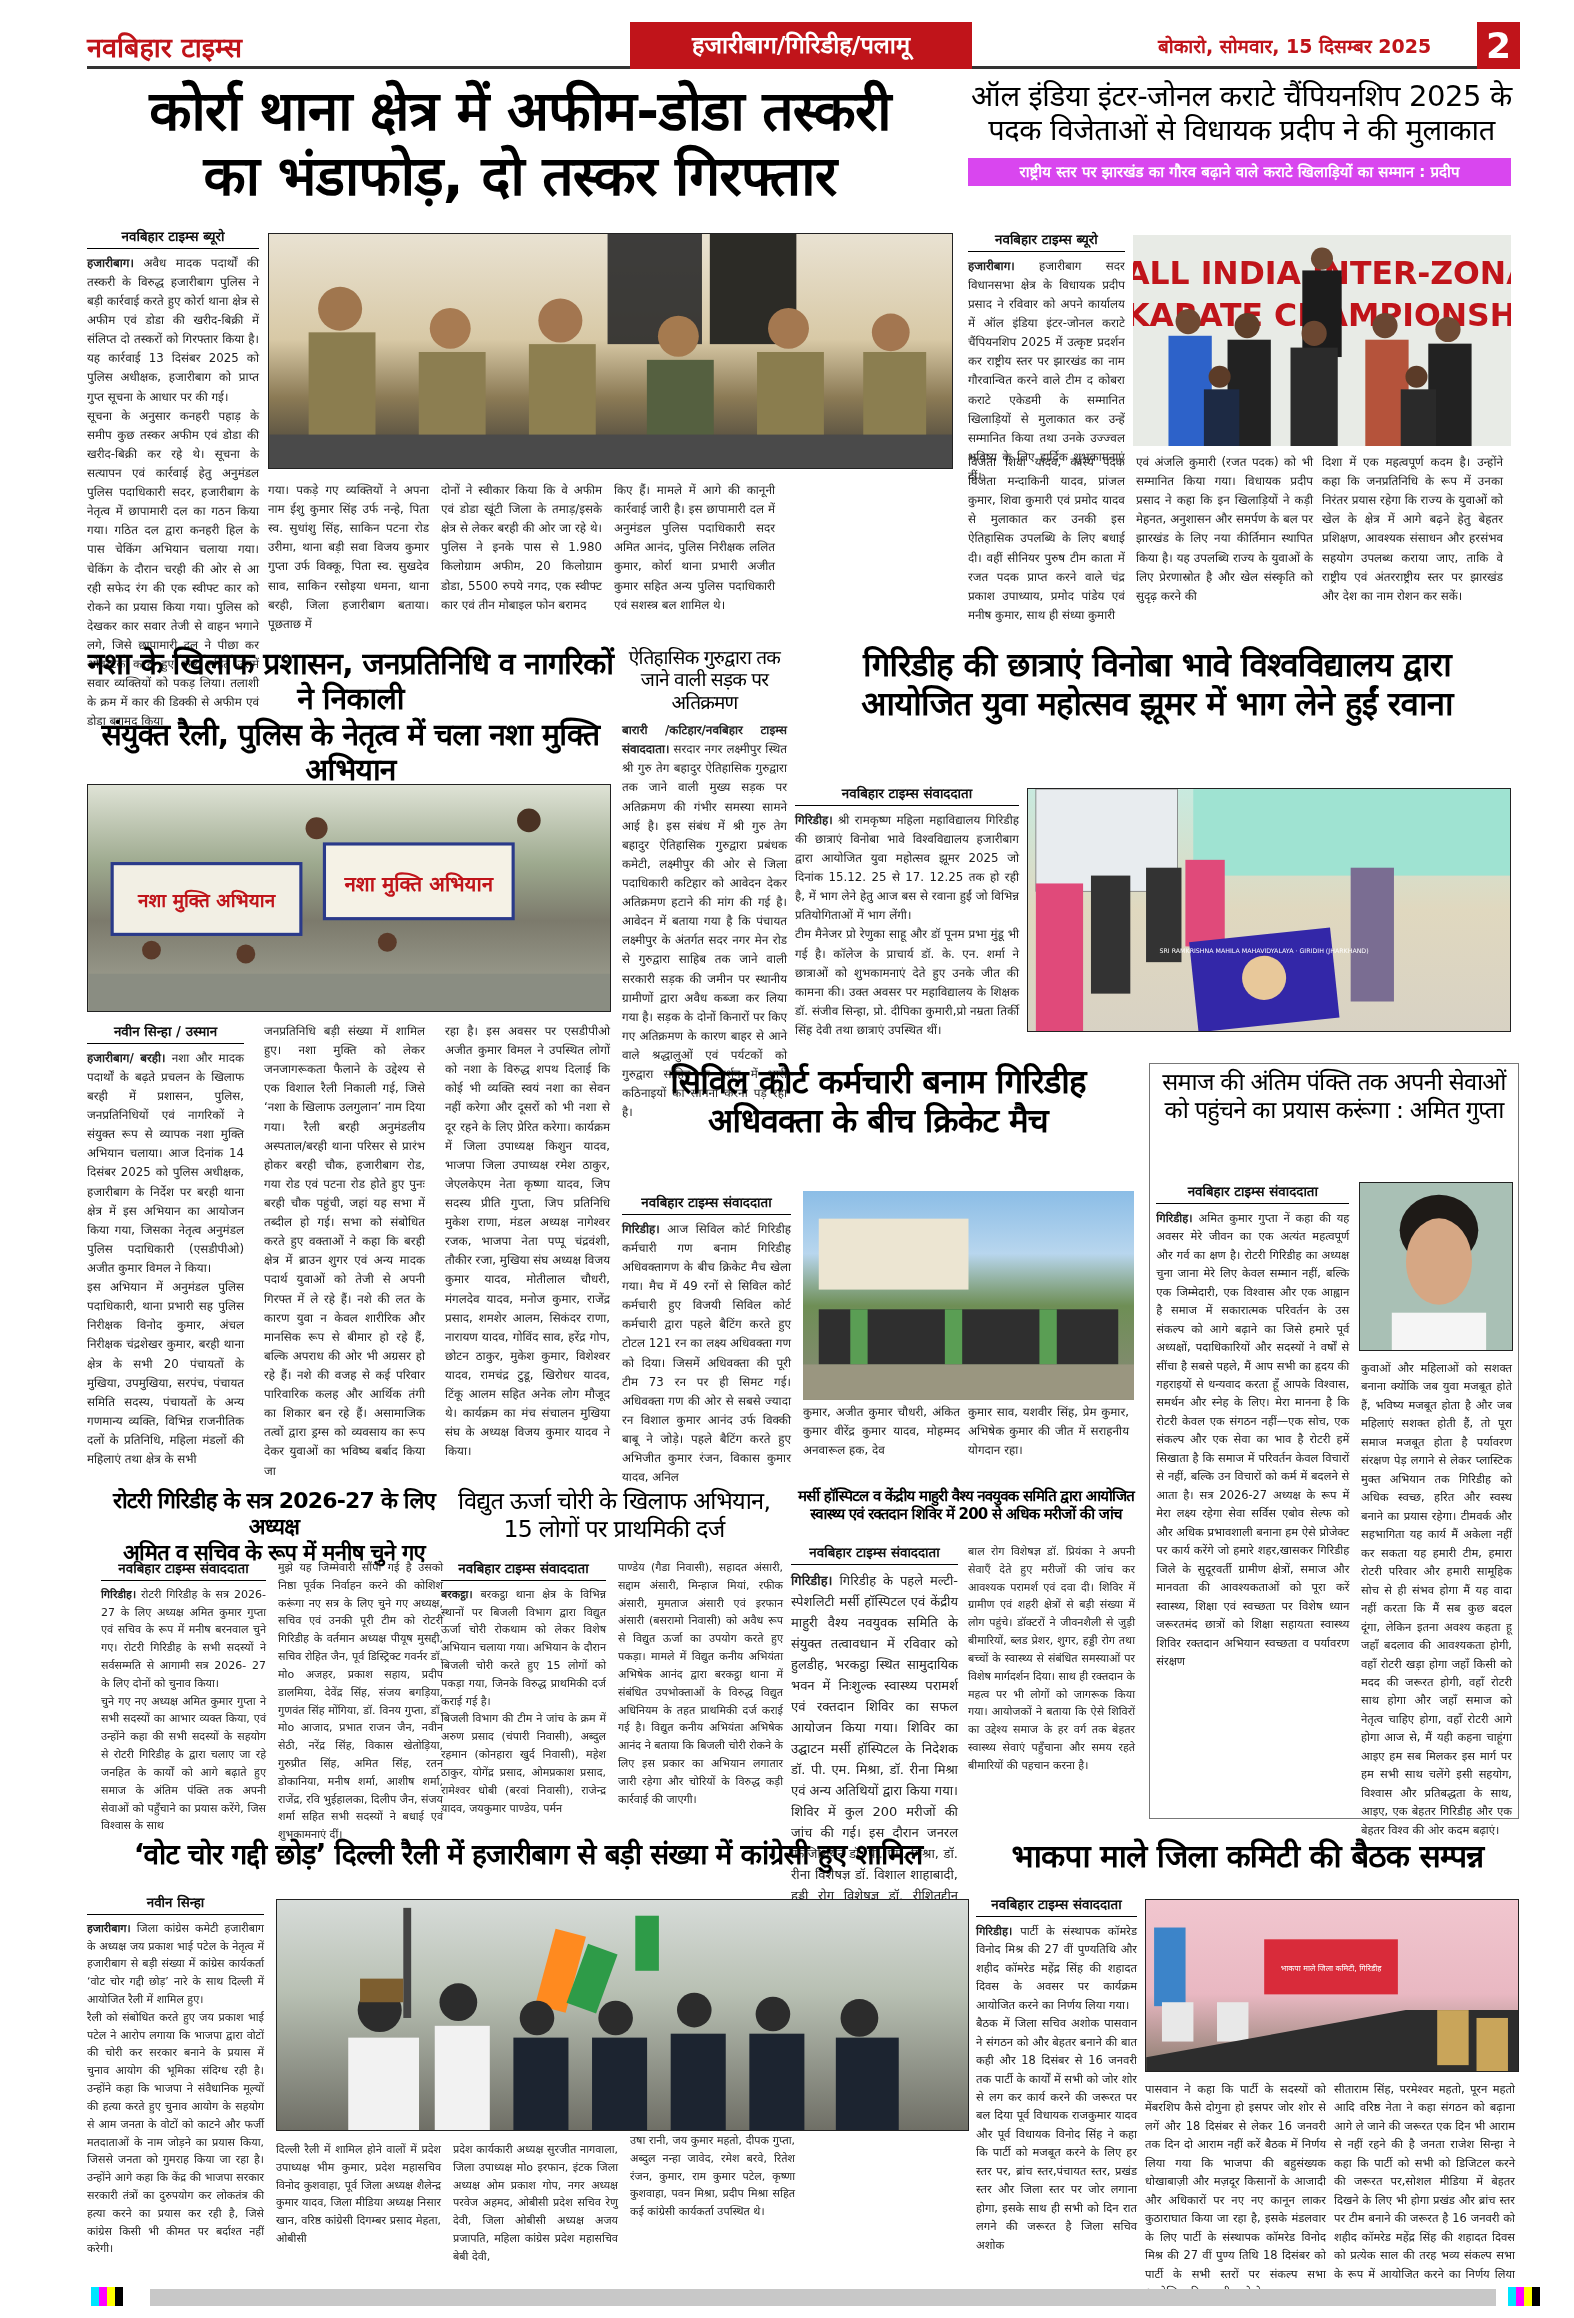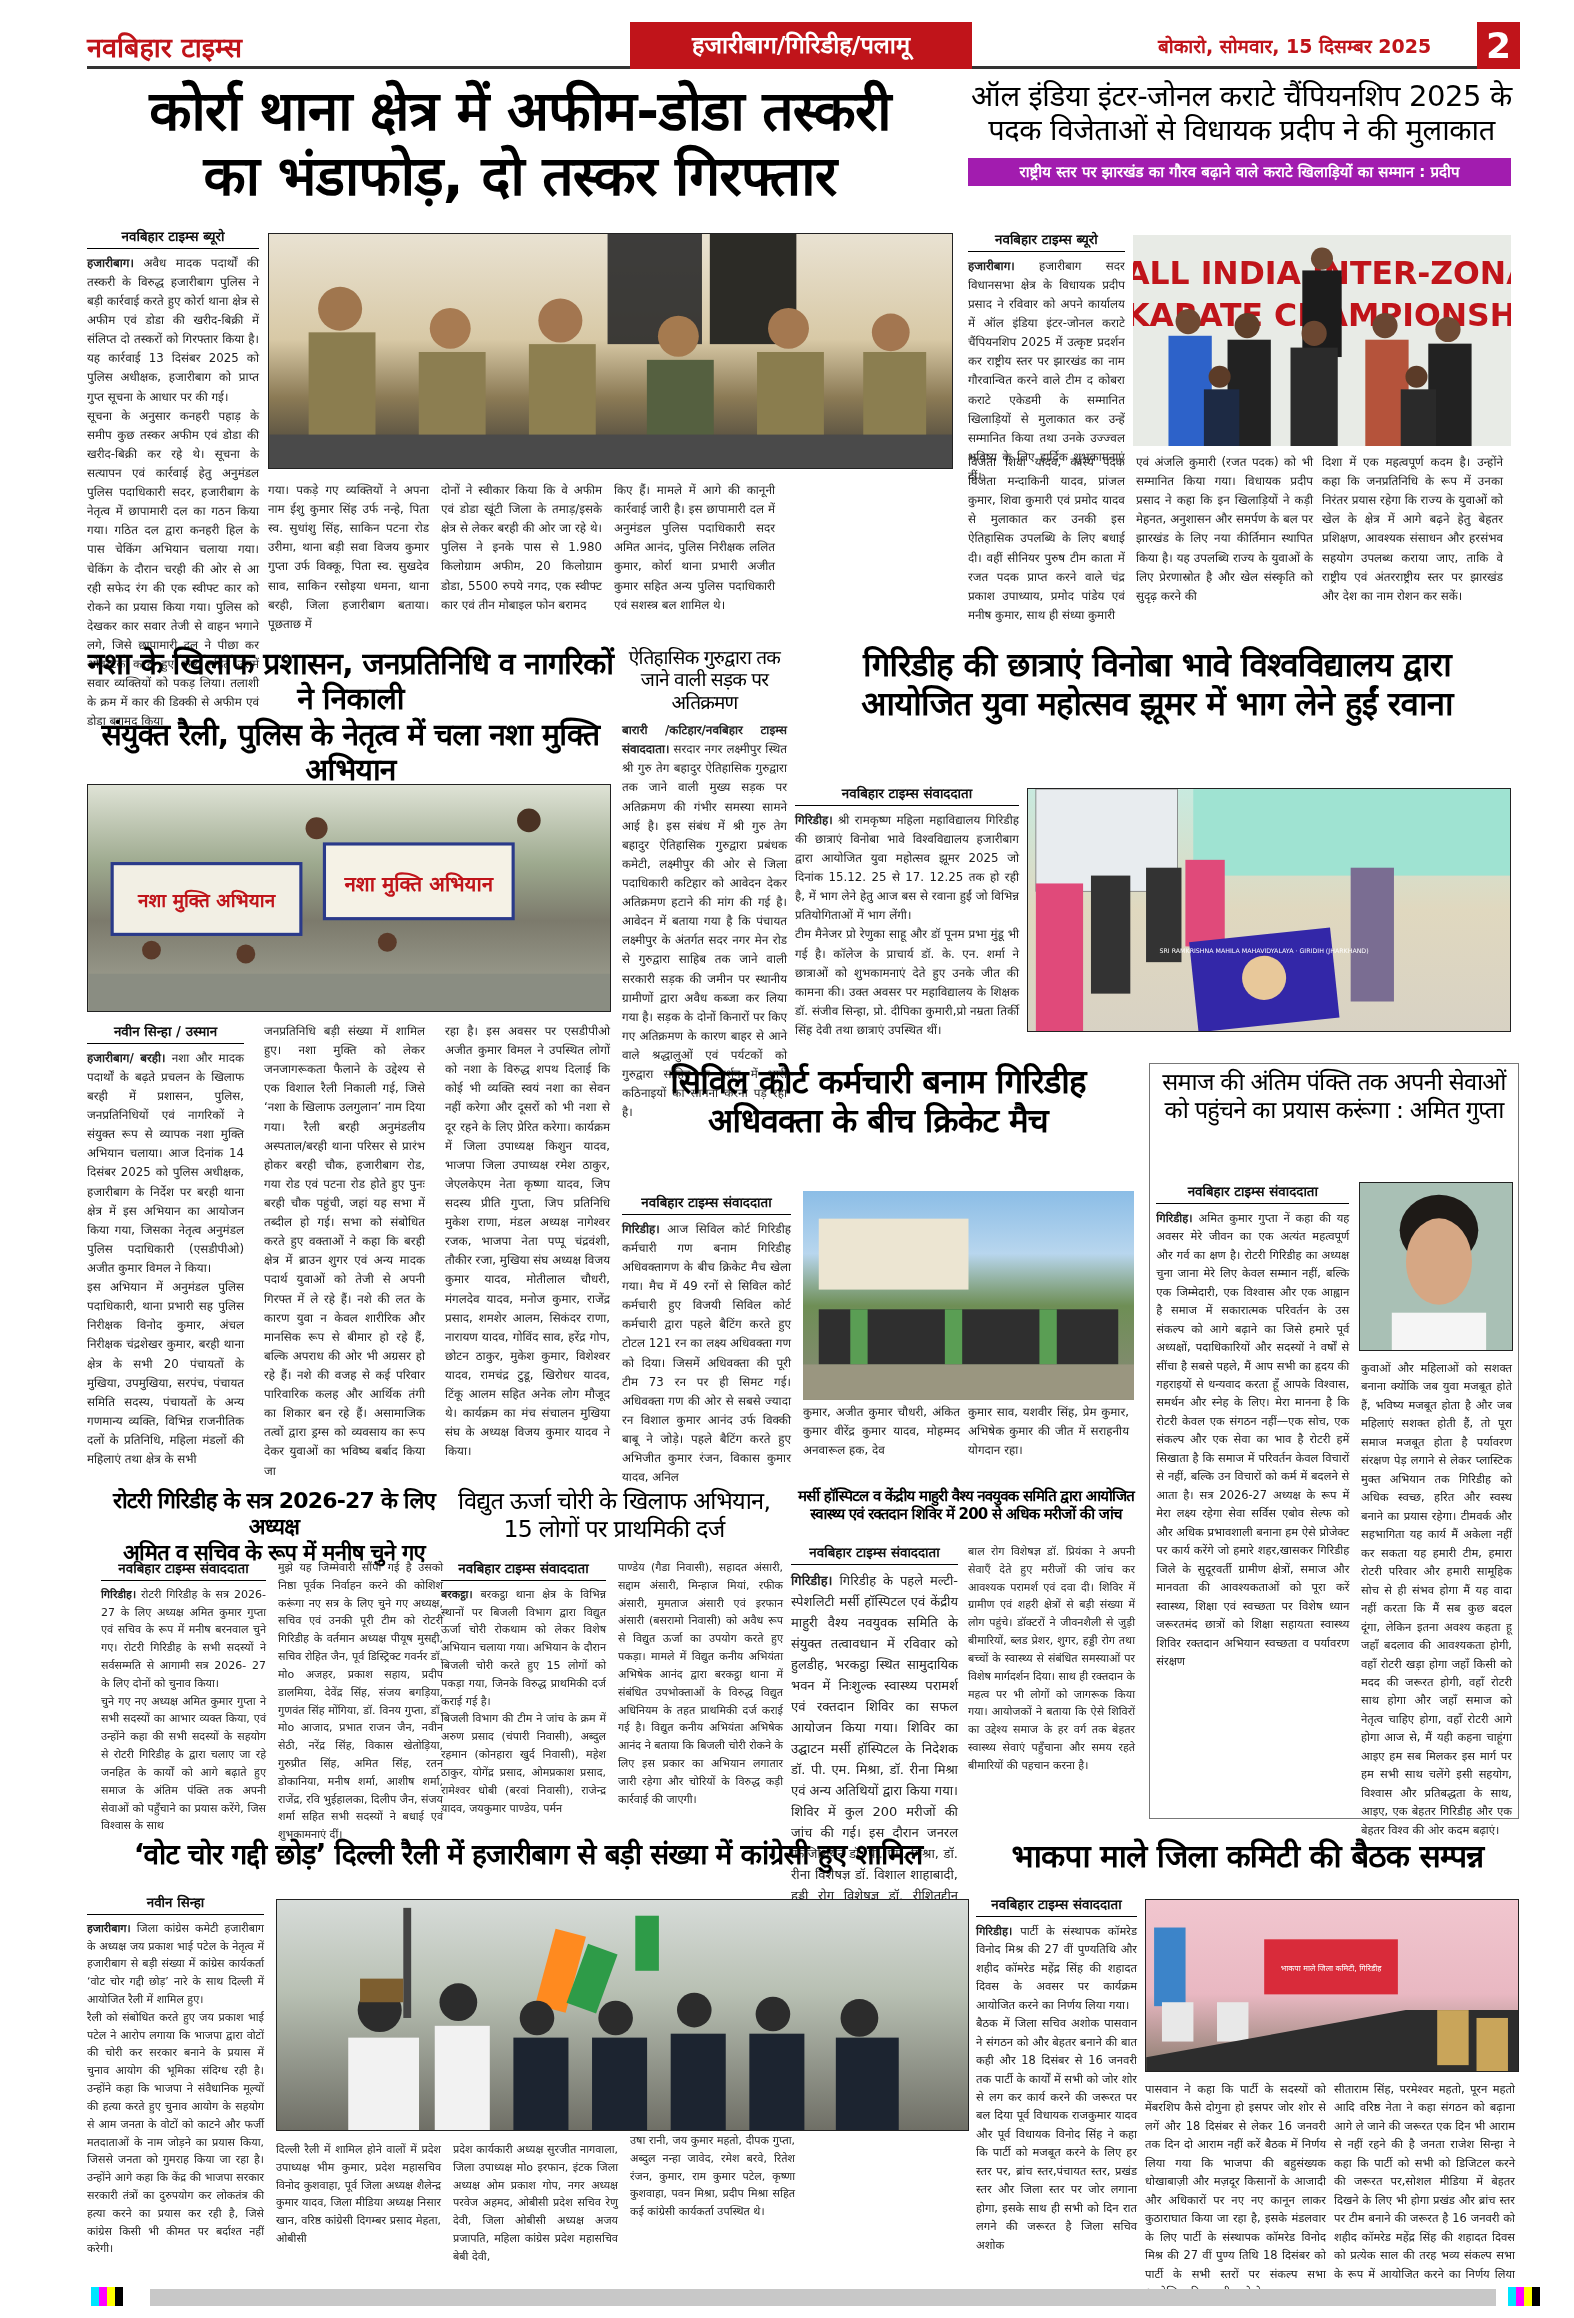--- a/index.html
+++ b/index.html
@@ -10,21 +10,21 @@
   .edition { left: 543px; top: 0; width: 342px; height: 47px; background: #c0141a; color: #fff; font-size: 23.6px; font-weight: bold; text-align: center; line-height: 47px; }
   .dateline { left: 1071px; top: 11px; font-size: 19px; color: #c0141a; font-weight: bold; }
   .pageno { left: 1390px; top: 0; width: 43px; height: 47px; background: #c0141a; color: #fff; font-size: 36px; font-weight: bold; text-align: center; line-height: 47px; }
   .headline { font-weight: bold; color: #000; line-height: 1.18; text-align: center; font-family: "DejaVu Sans", sans-serif; letter-spacing: -0.8px; }
   .hl-xl { font-size: 50px; }
   .hl-m { font-size: 31.5px; }
   .byline { font-size: 13.4px; font-weight: bold; text-align: center; border-bottom: 1.6px solid #000; padding-bottom: 3.1px; margin-bottom: 4.7px; }
   .body { font-size: 11.8px; line-height: 1.62; text-align: justify; color: #222; }
   .body .lead { font-weight: bold; }
   .photo { border: 1.6px solid #222; overflow: hidden; }
-  .redstrip { background: #a21caf; color: #fff; font-size: 15px; font-weight: bold; text-align: center; line-height: 28px; }
+  .redstrip { background: #d946ef; color: #fff; font-size: 15px; font-weight: bold; text-align: center; line-height: 28px; }
   .boxed { border: 1.6px solid #777; }
   .cmyk { display: inline-block; width: 7.9px; height: 19px; }
   .col { position: absolute; }
 </style>
 </head>
 <body>
 
 <div class="abs masthead">
   <div class="abs brand">नवबिहार टाइम्स</div>
   <div class="abs edition">हजारीबाग/गिरिडीह/पलामू</div>

